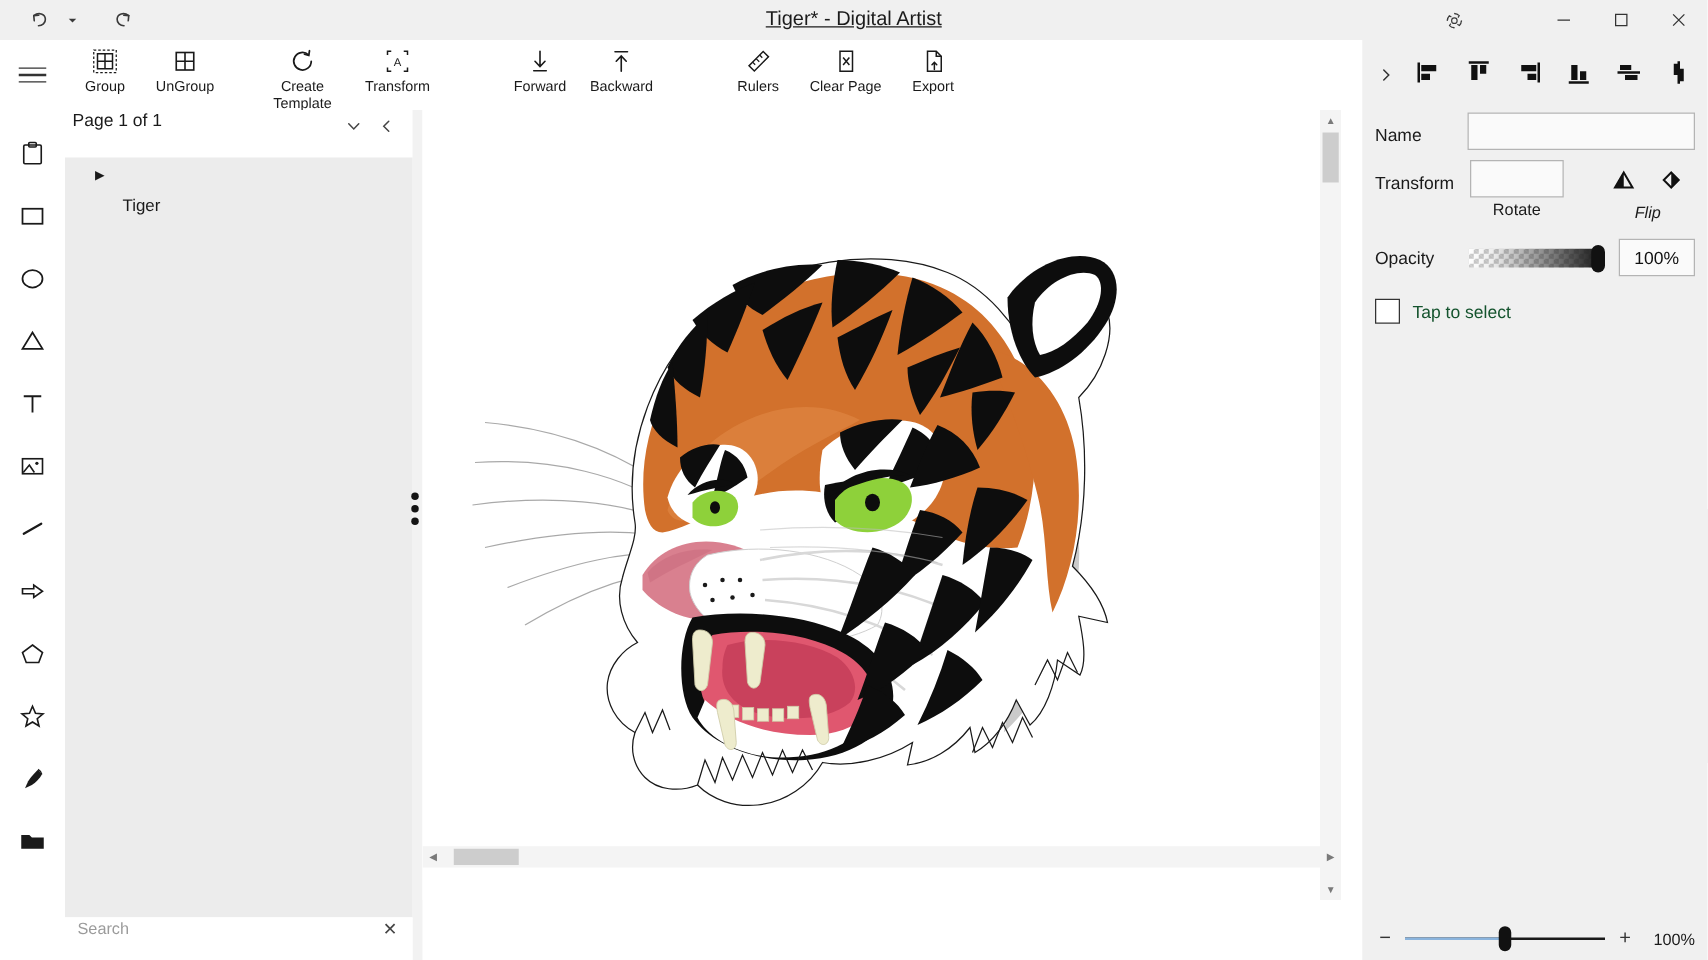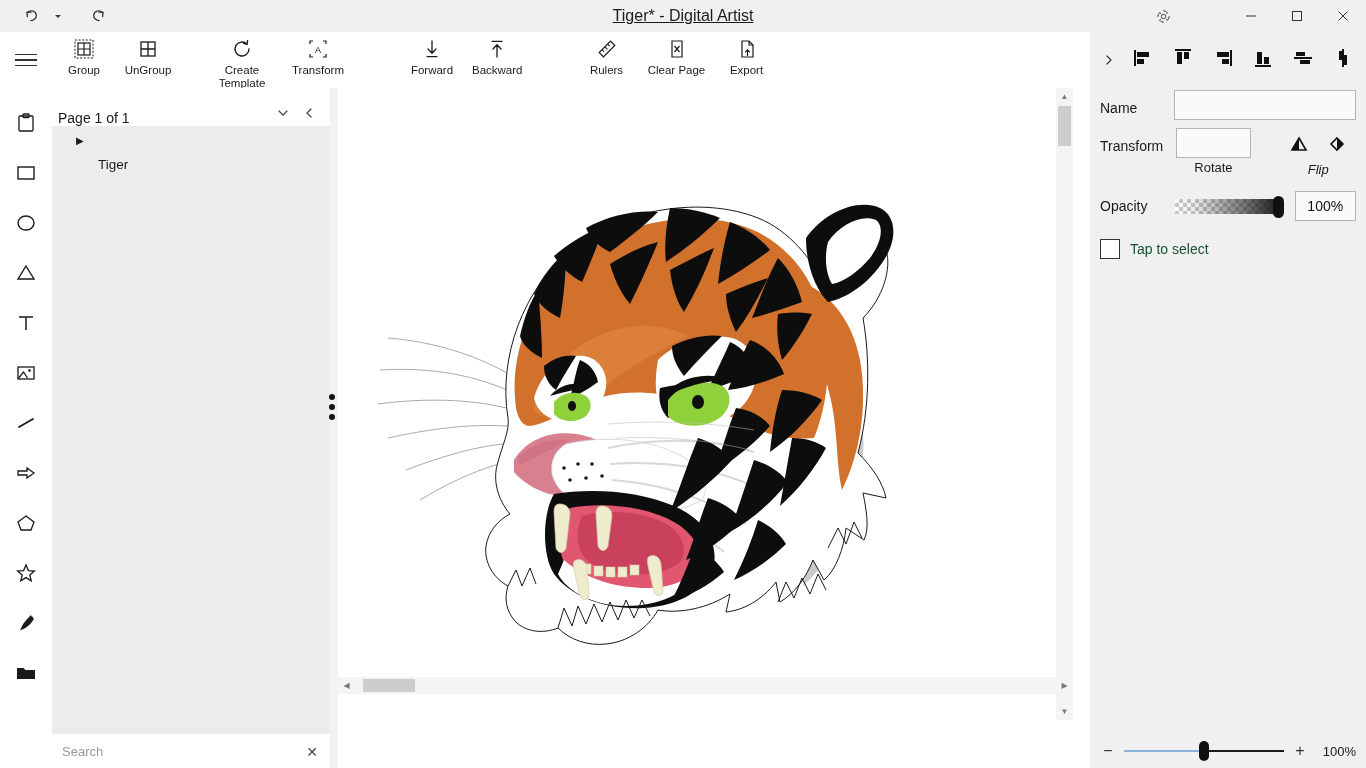--- a/index.html
+++ b/index.html
@@ -58,33 +58,33 @@
   .tool {
     width: 50px; height: 50px; display: flex; align-items: center; justify-content: center;
     color: #1a1a1a; cursor: default;
   }
 
   
   .layers {
     position: absolute; top: 88px; left: 52px; width: 278px; height: 680px; background: #ffffff;
   }
   .layers-head {
-    height: 38px; display: flex; align-items: flex-end; padding: 0 8px 0 6px;
+    height: 38px; display: flex; align-items: flex-start; padding: 0 8px 0 6px;
   }
   .layers-head .page-label { font-size: 14px; color: #1a1a1a; flex: 1; }
   .layers-head .hbtn { width: 26px; height: 26px; display: flex; align-items: center; justify-content: center; color: #444; }
   .layers-body {
     position: absolute; top: 38px; left: 0; width: 278px; height: 608px; background: #ececec;
   }
   .layer-row { display: flex; align-items: center; height: 30px; padding-left: 24px; gap: 12px; }
   .layer-row .tri { width: 10px; color: #1a1a1a; font-size: 10px; line-height: 1; }
   .layer-row .name { font-size: 13.5px; color: #1a1a1a; margin-top: 47px; }
   .search-bar {
     position: absolute; bottom: 0; left: 0; width: 278px; height: 34px;
-    background: #ffffff; display: flex; align-items: center; padding: 0 8px 0 10px;
+    background: #ffffff; display: flex; align-items: flex-start; padding: 0 8px 0 10px;
     border-top: 1px solid #ffffff;
   }
   .search-bar input {
     flex: 1; border: none; outline: none; font-size: 13px; color: #333;
     font-family: "Liberation Sans", sans-serif; background: transparent;
   }
   .search-bar input::placeholder { color: #9b9b9b; }
   .search-bar .clear { color: #444; font-size: 14px; padding: 0 4px; }
 
   

